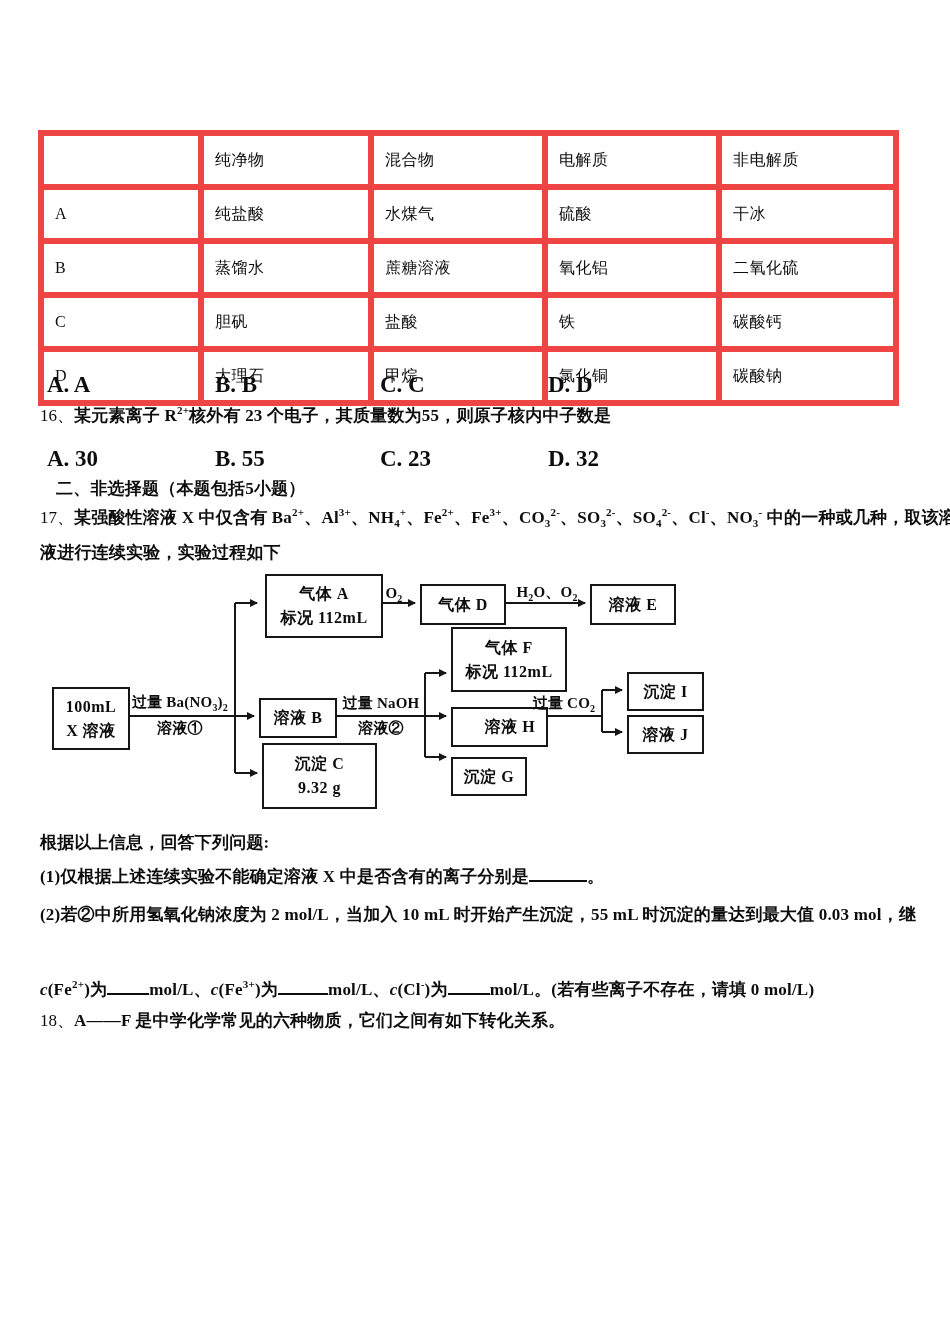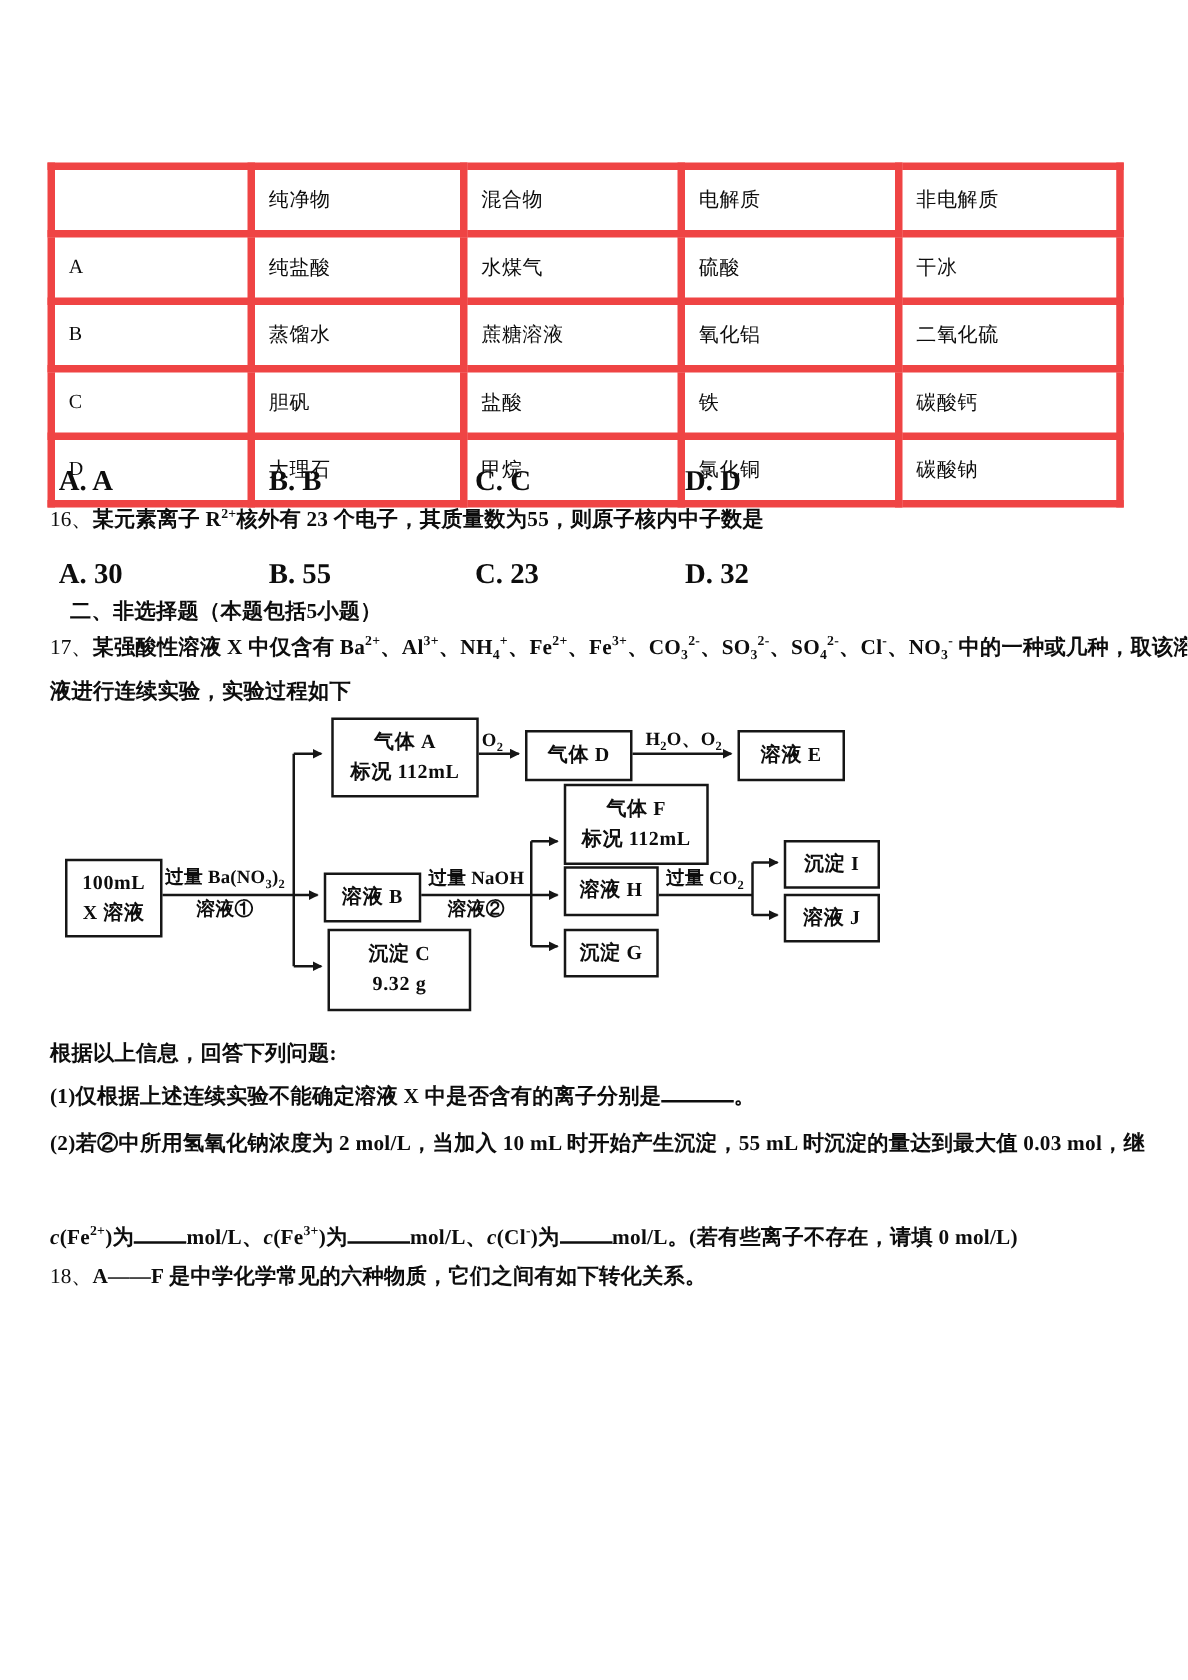--- a/index.html
+++ b/index.html
@@ -135,22 +135,22 @@
       <div>气体 A</div>
       <div>标况 112mL</div>
     </div>
     <div class="fbox" style="left:380px;top:19px;width:82px;height:37px;">气体 D</div>
     <div class="fbox" style="left:550px;top:19px;width:82px;height:37px;">溶液 E</div>
     <div class="fbox" style="left:219px;top:133px;width:74px;height:36px;">溶液 B</div>
     <div class="fbox" style="left:411px;top:62px;width:112px;height:61px;">
       <div>气体 F</div>
       <div>标况 112mL</div>
     </div>
-    <div class="fbox" style="left:411px;top:128px;width:72px;height:36px;">溶液 H</div>
-    <div class="fbox" style="left:411px;top:178px;width:72px;height:35px;text-align:center;">沉淀 G</div>
+    <div class="fbox" style="left:411px;top:142px;width:72px;height:36px;padding-left:21px;">溶液 H</div>
+    <div class="fbox" style="left:411px;top:192px;width:72px;height:35px;text-align:center;">沉淀 G</div>
     <div class="fbox" style="left:587px;top:107px;width:73px;height:35px;">沉淀 I</div>
     <div class="fbox" style="left:587px;top:150px;width:73px;height:35px;">溶液 J</div>
     <div class="fbox" style="left:222px;top:178px;width:111px;height:62px;">
       <div>沉淀 C</div>
       <div>9.32 g</div>
     </div>
 
     <div class="flabel" style="left:84px;top:129px;width:112px;"><span>过量 Ba(NO</span><sub>3</sub><span>)</span><sub>2</sub></div>
     <div class="flabel" style="left:84px;top:155px;width:112px;">溶液①</div>
     <div class="flabel" style="left:338px;top:20px;width:32px;"><span>O</span><sub>2</sub></div>

